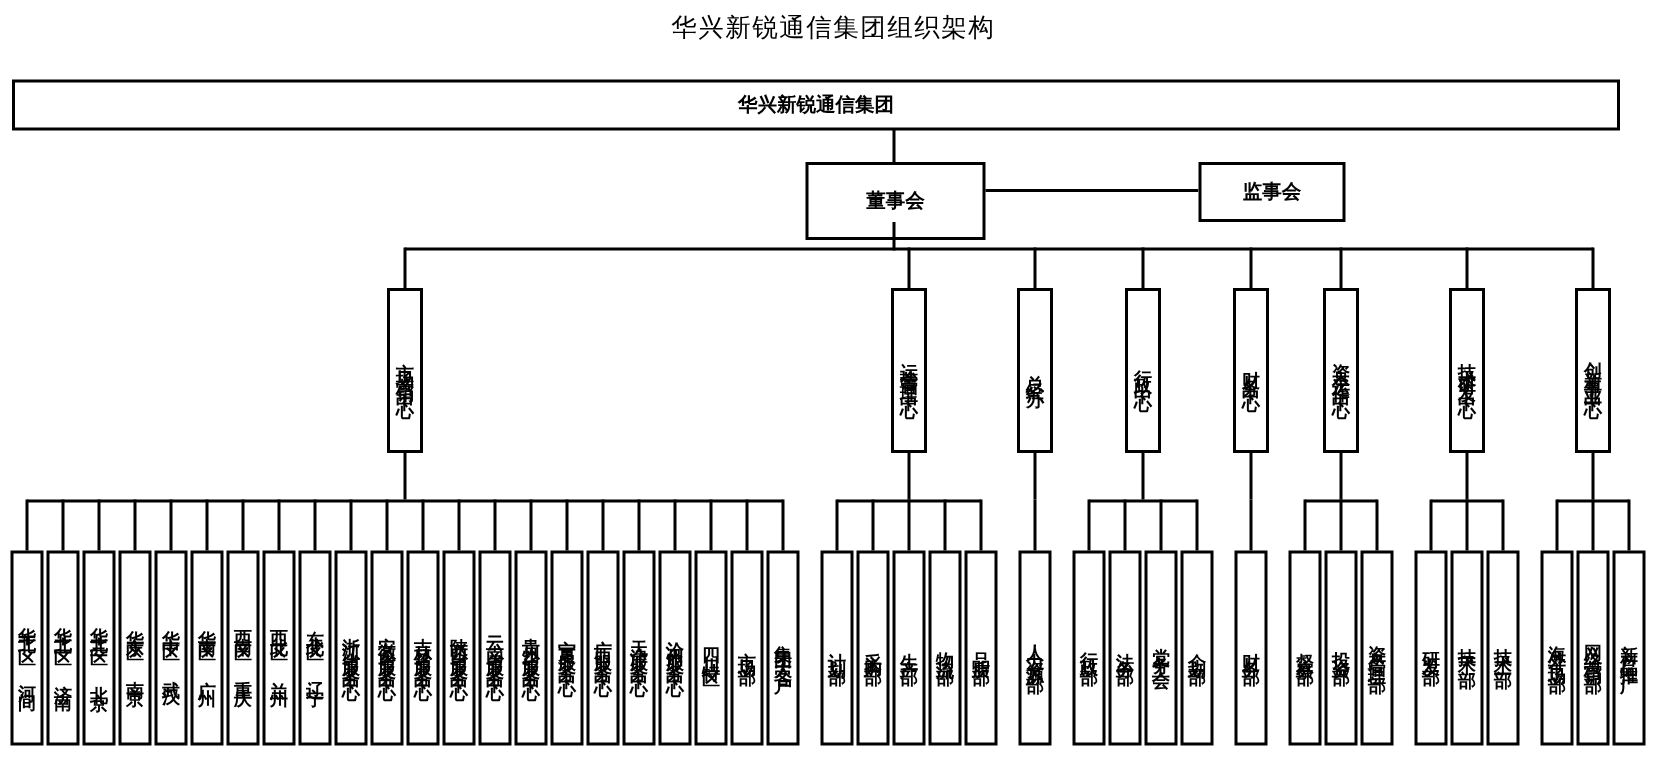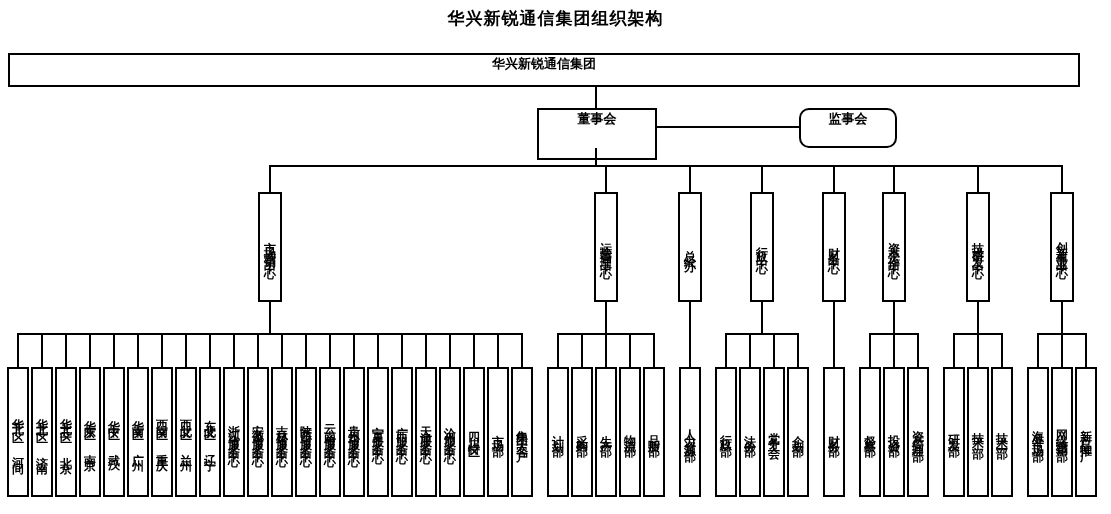--- a/index.html
+++ b/index.html
@@ -1,28 +1,28 @@
 <!DOCTYPE html>
 <html><head>
 <meta charset="utf-8">
 <style>
   html,body{margin:0;padding:0;background:#ffffff;}
   body{font-family:"DejaVu Sans","Liberation Sans",sans-serif;color:#000;}
   #chart{position:relative;width:1111px;height:514px;background:#fff;overflow:hidden;}
 
   .page-title{position:absolute;left:0;top:7px;width:1111px;text-align:center;
-    font-size:17px;font-weight:bold;letter-spacing:1px;}
+    font-size:17px;font-weight:normal;letter-spacing:1px;}
 
   .box{box-sizing:border-box;border:2px solid #000;background:#fff;
-    display:flex;align-items:flex-start;justify-content:center;
+    display:flex;align-items:center;justify-content:center;
     font-weight:bold;font-size:13px;}
 
   .root-box{position:absolute;left:8px;top:53px;width:1072px;height:34px;}
   .board-box{position:absolute;left:537px;top:108px;width:120px;height:52px;}
-  .supervisory-box{position:absolute;left:799px;top:108px;width:98px;height:40px;border-radius:10px;}
+  .supervisory-box{position:absolute;left:799px;top:108px;width:98px;height:40px;}
 
   .vline{position:absolute;width:2px;background:#000;}
   .hline{position:absolute;height:2px;background:#000;}
   .l-root-board{left:595px;top:86px;height:22px;}
   .l-board-sup{left:657px;top:126px;width:142px;}
   .l-board-down{left:595px;top:148px;height:19px;}
 
   
   .groups-row{position:absolute;left:0;top:165px;display:flex;align-items:flex-start;}
   .group{position:relative;display:flex;flex-direction:column;align-items:center;

